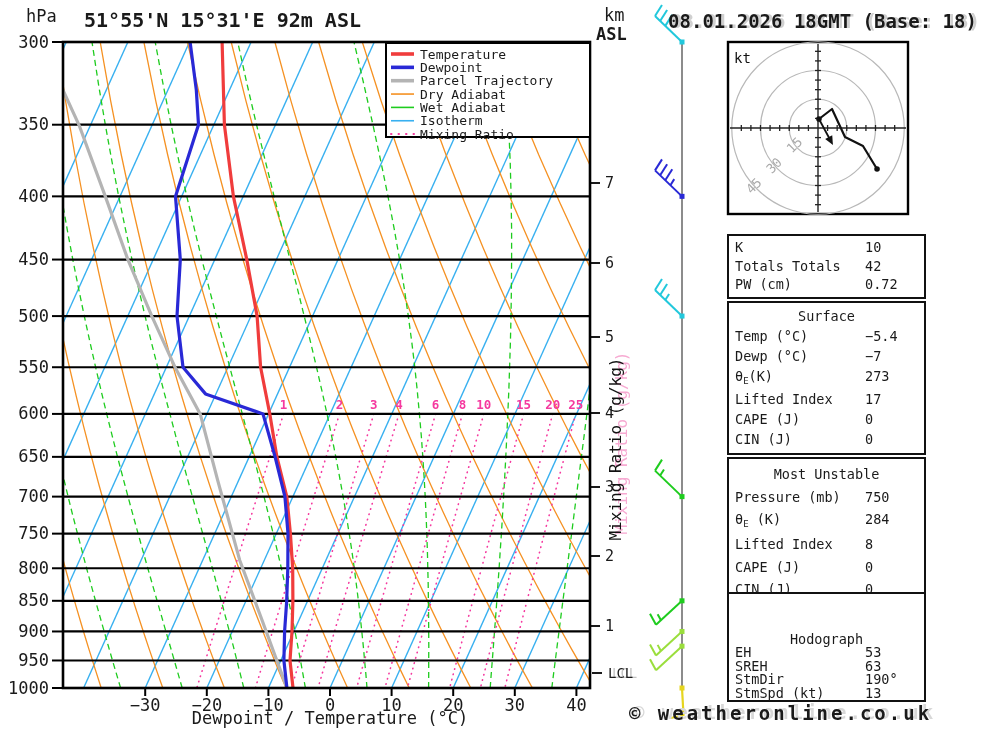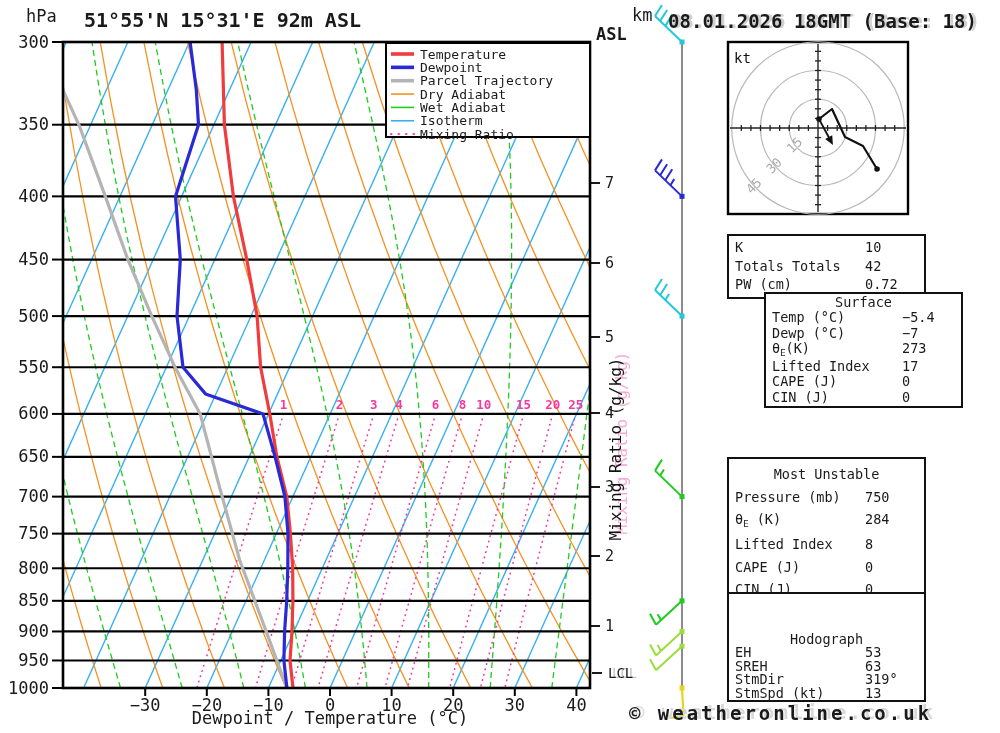--- a/index.html
+++ b/index.html
@@ -2,21 +2,21 @@
 <html><head>
 <meta charset="utf-8">
 <style>
   html,body{margin:0;padding:0;background:#fff;}
   #canvas{position:relative;width:1000px;height:733px;background:#fff;
           font-family:"DejaVu Sans Mono","Liberation Mono",monospace;color:#1a1a1a;overflow:hidden;}
   #plot-svg{position:absolute;left:0;top:0;}
   .txt{position:absolute;white-space:nowrap;}
   #hpa-unit{left:26px;top:6px;font-size:17px;}
   #station-title{left:50px;top:8px;width:345px;text-align:center;font-size:20px;font-weight:bold;}
-  #km-unit{left:632px;top:5px;font-size:17px;}
+  #km-unit{left:604px;top:5px;font-size:17px;}
   #asl-unit{left:596px;top:24px;font-size:17px;font-weight:bold;}
   #run-title{left:655px;top:10px;width:335px;text-align:center;font-size:19px;font-weight:bold;
              text-shadow:3px 0 0 #d0d0d0;}
   #x-axis-label{left:130px;top:708px;width:400px;text-align:center;font-size:17px;}
   #copyright{left:608px;top:702px;width:345px;text-align:center;font-size:19px;font-weight:bold;
              letter-spacing:3px;text-shadow:4px -1px 0 #d8d8d8;}
   .stat-box{position:absolute;left:727px;width:199px;border:2px solid #111;background:#fff;
             box-sizing:border-box;display:flex;flex-direction:column;justify-content:space-evenly;
             font-size:13.5px;line-height:1;}
   .stat-row{position:relative;padding-left:6px;}
@@ -328,38 +328,38 @@
   <div class="txt" id="asl-unit">ASL</div>
   <div class="txt" id="run-title">08.01.2026 18GMT (Base: 18)</div>
   <div class="txt" id="x-axis-label">Dewpoint / Temperature (°C)</div>
   <div class="txt" id="copyright">© weatheronline.co.uk</div>
   <div id="tables">
       <div class="stat-box" style="top: 234px; height: 65px;">
         <div class="stat-row"><span>K</span><span class="val">10</span></div>
         <div class="stat-row"><span>Totals Totals</span><span class="val">42</span></div>
         <div class="stat-row"><span>PW (cm)</span><span class="val">0.72</span></div>
       </div>
-      <div class="stat-box" style="top: 292px; height: 116px; margin-left: 37px;">
+      <div class="stat-box" style="top: 301px; height: 154px;">
         <div class="stat-header">Surface</div>
         <div class="stat-row"><span>Temp (°C)</span><span class="val">−5.4</span></div>
         <div class="stat-row"><span>Dewp (°C)</span><span class="val">−7</span></div>
         <div class="stat-row"><span>θ<span class="sube">E</span>(K)</span><span class="val">273</span></div>
         <div class="stat-row"><span>Lifted Index</span><span class="val">17</span></div>
         <div class="stat-row"><span>CAPE (J)</span><span class="val">0</span></div>
         <div class="stat-row"><span>CIN (J)</span><span class="val">0</span></div>
       </div>
       <div class="stat-box" style="top: 457px; height: 151px;">
         <div class="stat-header">Most Unstable</div>
         <div class="stat-row"><span>Pressure (mb)</span><span class="val">750</span></div>
         <div class="stat-row"><span>θ<span class="sube">E</span> (K)</span><span class="val">284</span></div>
         <div class="stat-row"><span>Lifted Index</span><span class="val">8</span></div>
         <div class="stat-row"><span>CAPE (J)</span><span class="val">0</span></div>
         <div class="stat-row"><span>CIN (J)</span><span class="val">0</span></div>
       </div>
       <div class="stat-box" style="top: 592px; height: 110px; justify-content: flex-end;">
         <div class="stat-header">Hodograph</div>
         <div class="stat-row"><span>EH</span><span class="val">53</span></div>
         <div class="stat-row"><span>SREH</span><span class="val">63</span></div>
-        <div class="stat-row"><span>StmDir</span><span class="val">319°</span></div>
+        <div class="stat-row"><span>StmDir</span><span class="val">190°</span></div>
         <div class="stat-row"><span>StmSpd (kt)</span><span class="val">13</span></div>
       </div>
     </div>
 </div>
 
 </body></html>

